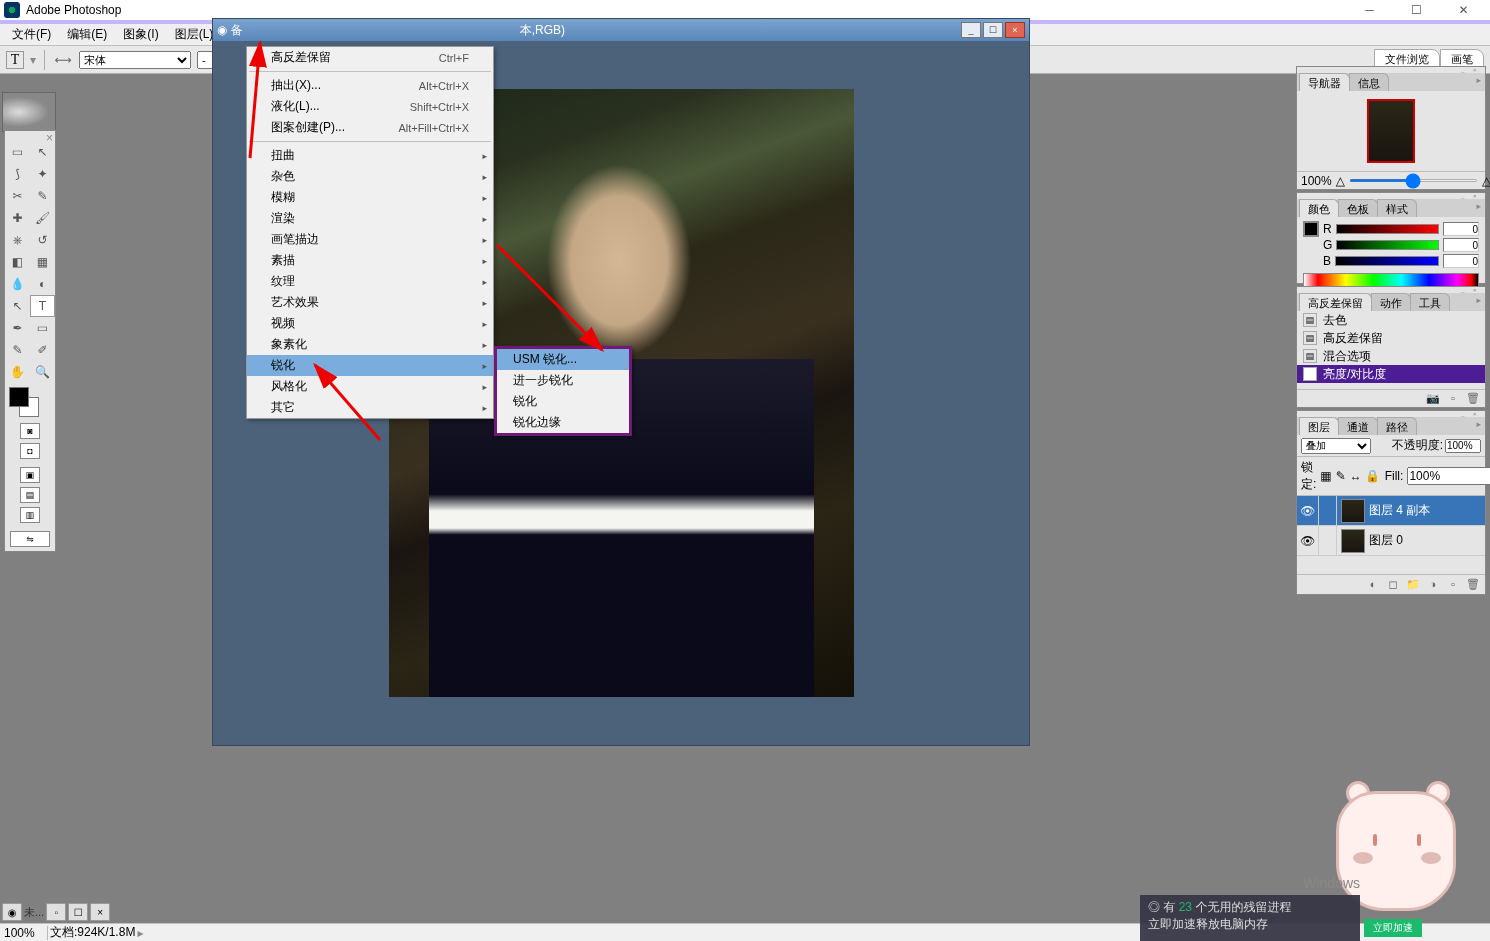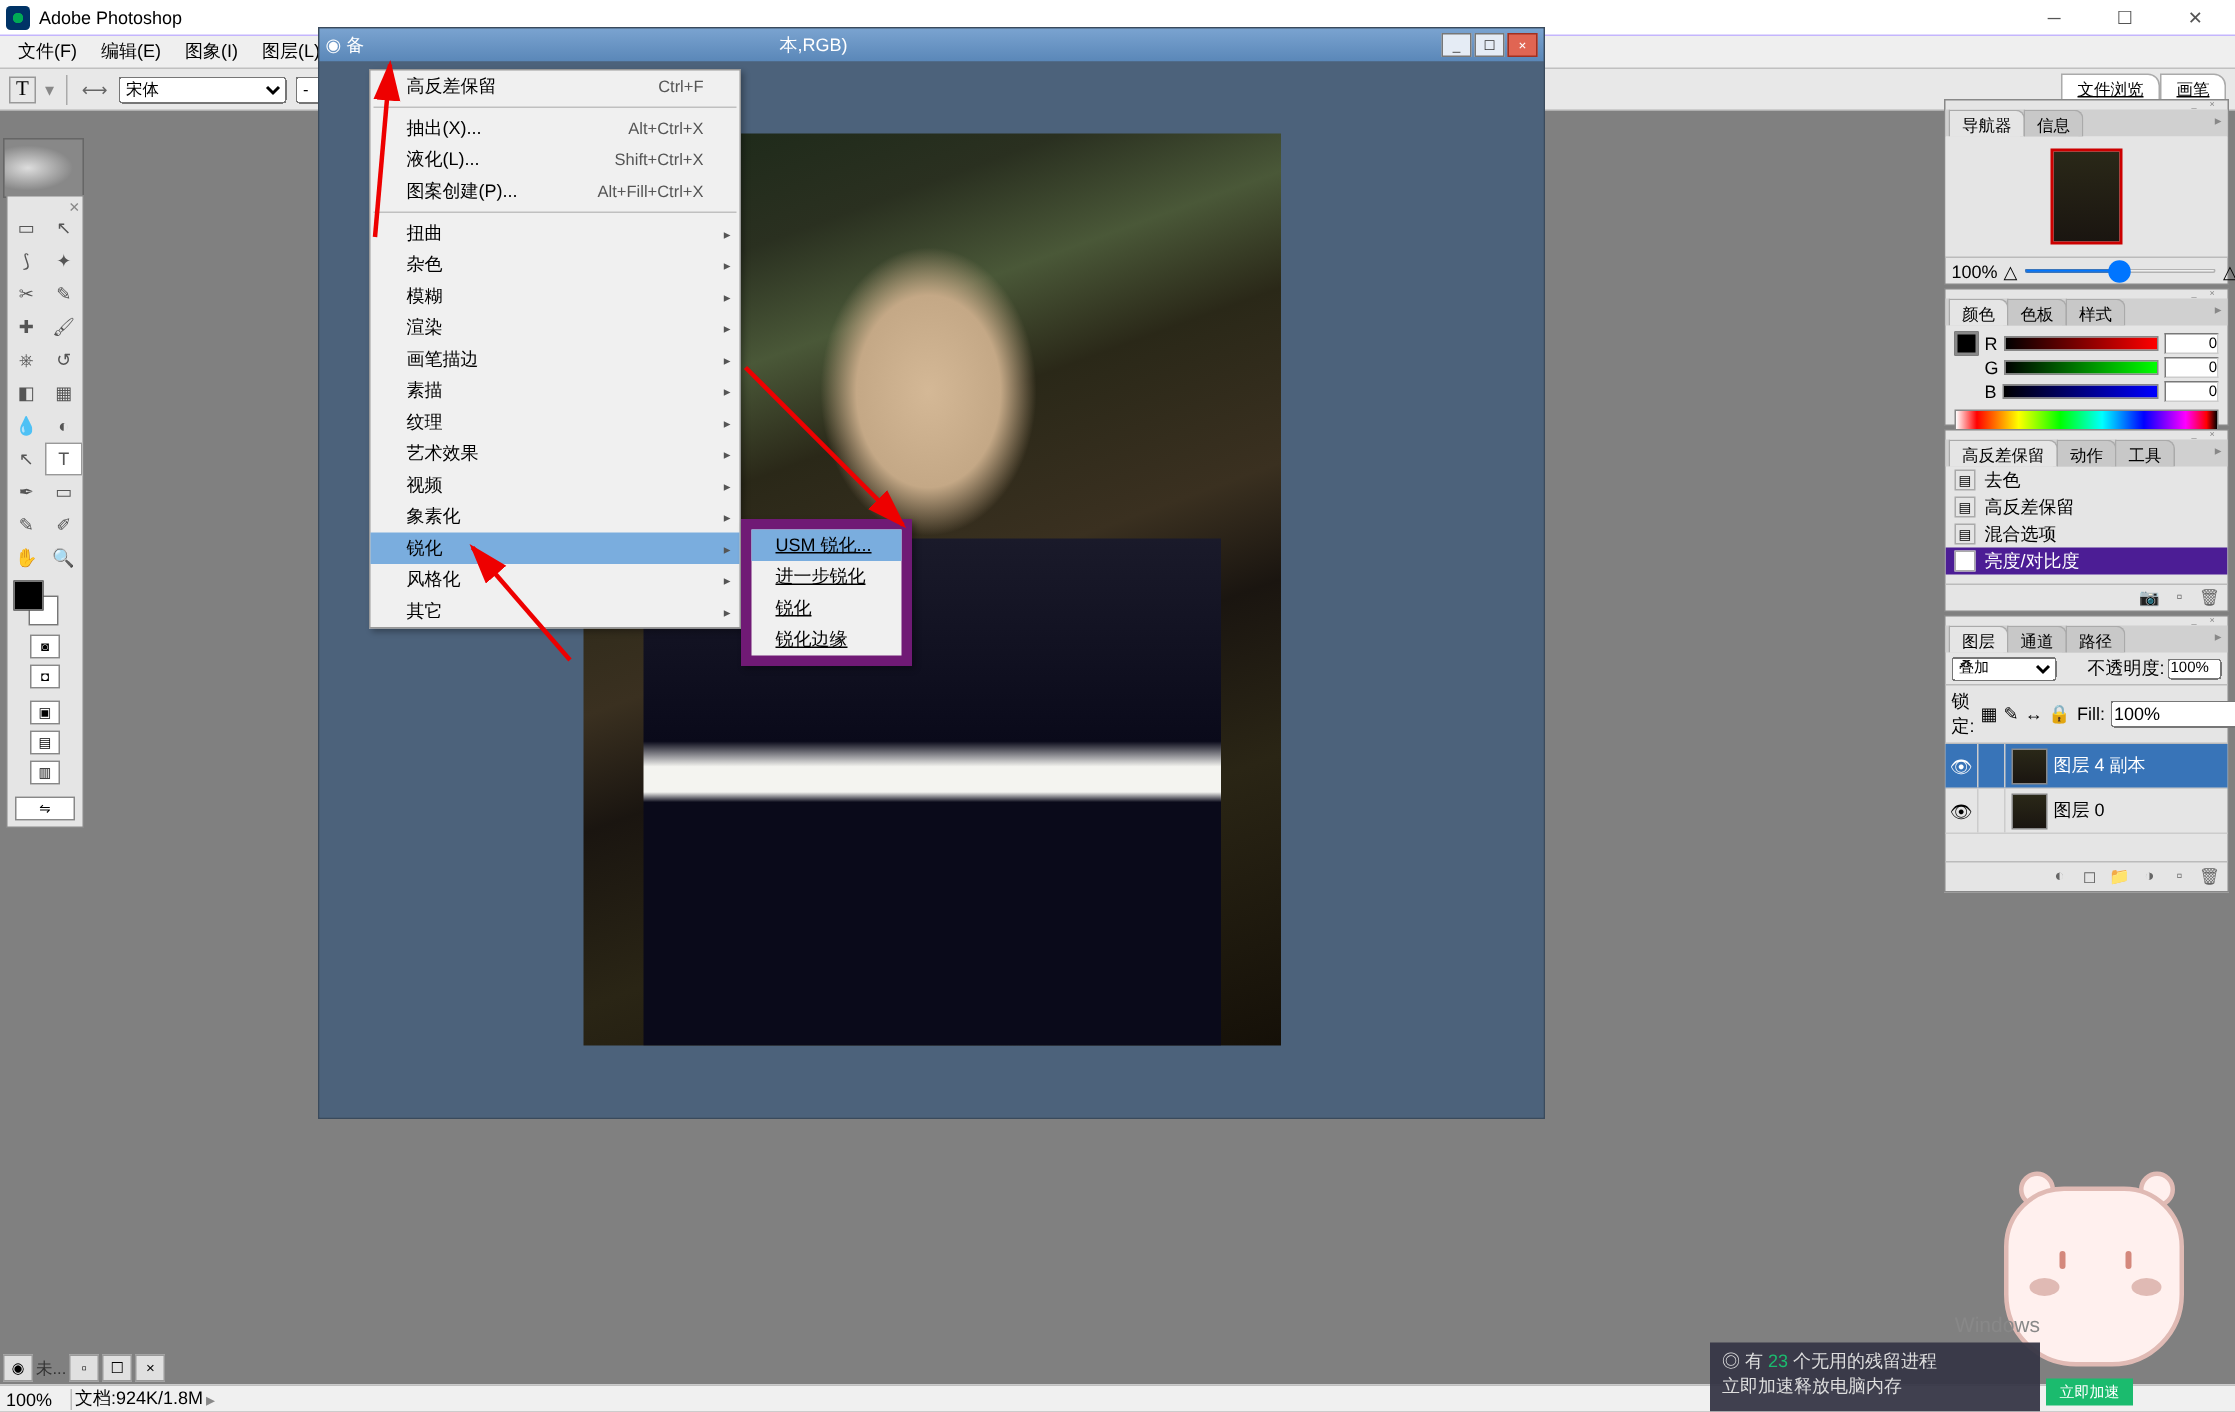--- a/index.html
+++ b/index.html
@@ -1,36 +1,36 @@
 <!DOCTYPE html>
 <html><head>
 <meta charset="utf-8">
 <style>
 * { margin: 0; padding: 0; box-sizing: border-box; font-family: "Microsoft YaHei", sans-serif; font-size: 12px; }
 body { width: 1490px; height: 941px; background: #fff; overflow: hidden; position: relative; }
 
 
-.titlebar { height: 24px; display: flex; align-items: center; padding: 0 4px; background: #fff; border-bottom: 1px solid #c4b5fd; }
+.titlebar { height: 24px; display: flex; align-items: center; padding: 0 4px; background: #fff; border-bottom: 4px solid #c4b5fd; }
 .titlebar .logo { width: 16px; height: 16px; margin-right: 6px; background: radial-gradient(circle,#0a5 30%,#036 31%); border-radius: 3px; }
 .win-controls { margin-left: auto; display: flex; gap: 2px; }
 .win-controls div { width: 45px; height: 22px; display:flex;align-items:center;justify-content:center; color:#555; }
 
 
 .menubar { height: 22px; display: flex; align-items: center; background: #efefef; border-bottom: 1px solid #c0c0c0; padding: 0 4px; }
 .menubar .mitem { padding: 2px 8px; }
 .menubar .mitem.active { background: #cce5ff; border: 1px solid #66a3e0; }
 
 
 .optbar { height: 28px; display: flex; align-items: center; background: #e8e8e8; border-bottom: 1px solid #b0b0b0; padding: 0 6px; gap: 6px; }
 .optbar .ticon { width: 18px; height: 18px; border: 1px solid #999; display:flex;align-items:center;justify-content:center;font-size:14px;font-family:serif;}
 .optbar select, .optbar input { font-size: 11px; height: 18px; }
 .divider { width: 1px; height: 20px; background: #aaa; margin: 0 2px; }
 .darkbox { width: 30px; height: 14px; background: #000; border:1px solid #777;}
 .optbar .iconbtn { width:20px;height:20px;display:flex;align-items:center;justify-content:center;color:#666;}
-.tabset { margin-left: auto; display: flex; text-decoration: underline; }
+.tabset { margin-left: auto; display: flex; }
 .tabset .t { padding: 2px 10px; background: #fff; border: 1px solid #aaa; border-top-right-radius: 8px; font-size:11px;}
 
 
 .main { position: absolute; top: 74px; left: 0; right: 0; bottom: 18px; background: #808080; }
 
 
 .toolbox { position: absolute; top: 78px; left: 4px; width: 52px; background: #e5e5e5; border: 1px solid #888; }
 .toolbox-head { height: 10px; display:flex; justify-content:flex-end; padding-right:2px; font-size:8px; color:#888;}
 .trow { display: flex; }
 .tcell { width: 26px; height: 22px; display: flex; align-items: center; justify-content: center; color: #555; position:relative;}
@@ -53,21 +53,21 @@
 
 
 .dropdown { position: absolute; top: 46px; left: 246px; width: 248px; background: #f0f0f0; border: 1px solid #999; box-shadow: 2px 2px 4px rgba(0,0,0,0.3); z-index:100;}
 .dropdown .ditem { height: 21px; display: flex; align-items: center; padding: 0 24px 0 24px; position:relative;}
 .dropdown .ditem .shortcut { margin-left: auto; color: #555; font-size:11px;}
 .dropdown .ditem.sub::after { content: "▸"; position: absolute; right: 6px; font-size:9px; color:#555;}
 .dropdown .ditem.hl { background: #7aadde; }
 .dropdown .sep { height: 1px; background: #c0c0c0; margin: 3px 2px; }
 
 
-.submenu { position: absolute; top: 346px; left: 494px; width: 114px; background: #f0f0f0; border: 7px solid #701a75; box-shadow: 2px 2px 4px rgba(0,0,0,0.3); z-index:101;text-decoration:underline;}
+.submenu { position: absolute; top: 346px; left: 494px; width: 138px; background: #f0f0f0; border: 3px solid #701a75; box-shadow: 2px 2px 4px rgba(0,0,0,0.3); z-index:101;}
 .submenu .ditem { height: 21px; display: flex; align-items: center; padding: 0 16px; }
 .submenu .ditem.hl { background: #7aadde; color:#000;}
 
 
 .arrow { position: absolute; z-index:200; pointer-events:none;}
 
 
 .panels { position: absolute; top: 66px; right: 4px; width: 190px; }
 .panel { background: #e5e5e5; border: 1px solid #888; margin-bottom: 2px; position:relative;}
 .panel-titlebar { height: 6px; display:flex;justify-content:flex-end;gap:2px;padding-right:2px;}

